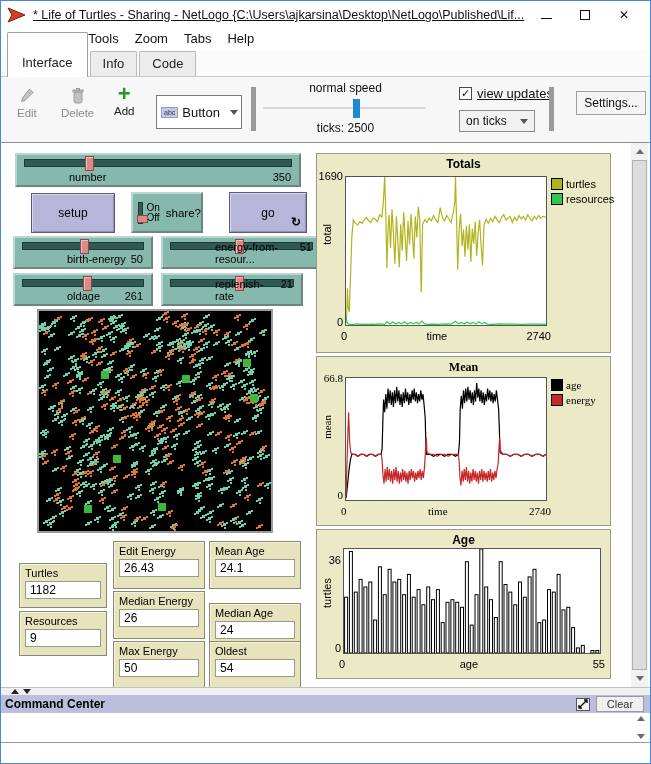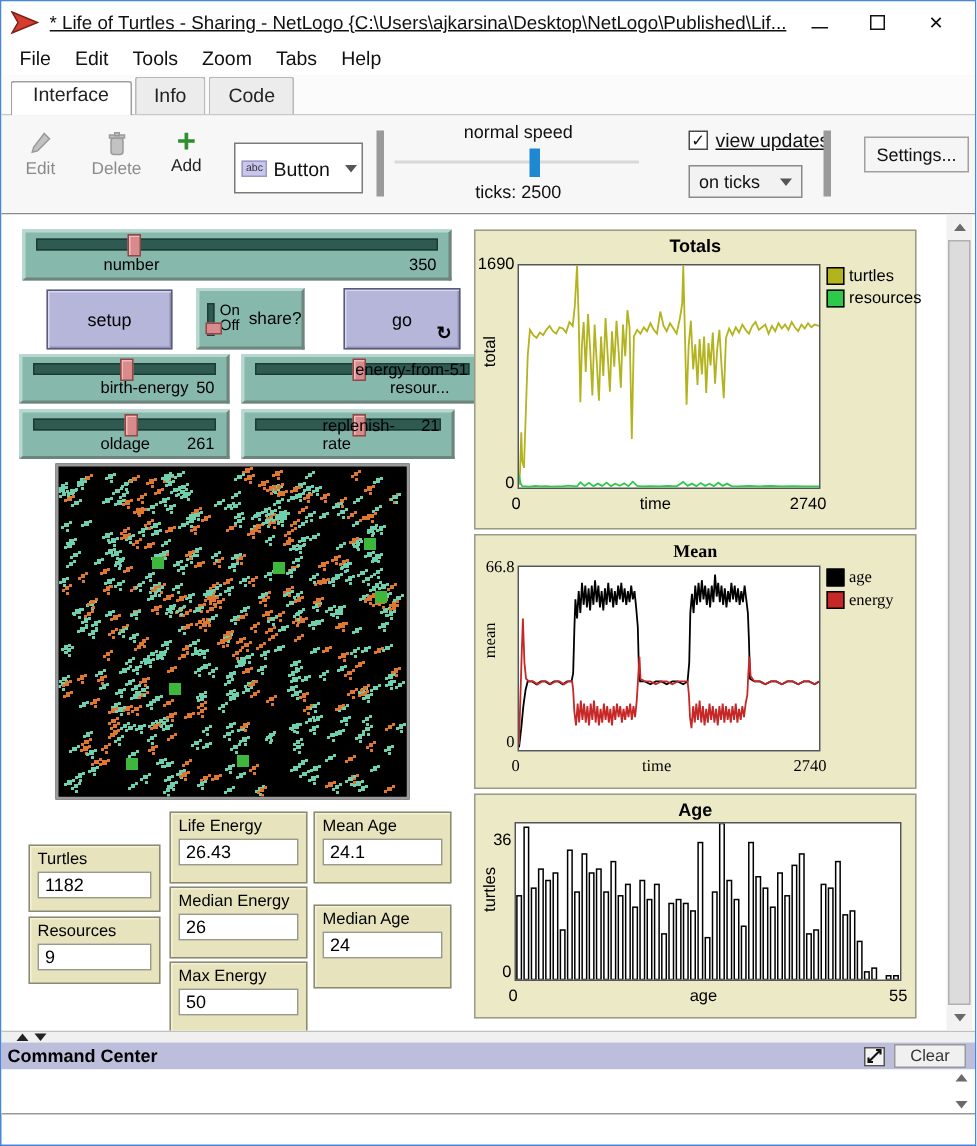--- a/index.html
+++ b/index.html
@@ -13,21 +13,21 @@
   .winbtns{display:flex;gap:28px;margin-right:14px;align-items:center;}
   .wb{width:12px;height:12px;display:flex;align-items:center;justify-content:center;color:#111;font-size:12px;}
   .wb.min{border-bottom:1px solid #111;height:7px;width:11px;}
   .wb.max{border:1px solid #111;width:10px;height:10px;}
   
   .menubar{height:21px;display:flex;align-items:flex-start;padding-left:4px;background:#fff;flex:0 0 21px;}
   .menu-item{font-size:13px;color:#111;padding:2px 8px;}
   
   .tabbar{height:27px;background:#fbfbfb;display:flex;align-items:flex-end;padding-left:6px;border-bottom:1px solid #c8c8c8;flex:0 0 27px;}
   .tab{font-size:13px;color:#222;padding:4px 12px 5px;border:1px solid #b9b9b9;border-bottom:none;background:#ececec;margin-right:2px;border-radius:2px 2px 0 0;}
-  .tab.active{background:#fff;padding:0 14px 7px;position:relative;top:1px;border-color:#a0a0a0;}
+  .tab.active{background:#fff;padding:22px 14px 7px;position:relative;top:1px;border-color:#a0a0a0;}
   
   .toolbar{height:66px;background:#f7f7f7;border-bottom:1px solid #8c8c8c;position:relative;flex:0 0 66px;}
   .tool{position:absolute;display:flex;flex-direction:column;align-items:center;gap:2px;}
   .tool .lbl{font-size:11.5px;color:#8a8a8a;}
   .tool .lbl.en{color:#222;}
   .combo{position:absolute;display:flex;align-items:center;background:#fff;border:1px solid #7a7a7a;height:26px;padding:16px 4px;}
   .abc-chip{background:#c7c7ee;border:1px solid #9a9ac0;font-size:7px;padding:1px 2px;margin-right:4px;color:#333;}
   .combo .ctext{font-size:13px;color:#111;margin-right:10px;}
   .sep{position:absolute;width:5px;height:44px;background:#9a9a9a;top:10px;}
   .spd-lbl{position:absolute;font-size:12px;color:#111;text-align:center;}
@@ -197,21 +197,21 @@
     </div>
 
     <div class="nl-slider" style="left:12px;top:93px;width:140px;height:33px;">
       <div class="channel"></div>
       <div class="thumb" style="left:48%;"></div>
       <div class="srow">
         <span>birth-energy</span>
         <span>50</span>
       </div>
     </div>
-    <div class="nl-slider" style="left:160px;top:93px;width:161px;height:33px;text-align:right;">
+    <div class="nl-slider" style="left:160px;top:93px;width:161px;height:33px;">
       <div class="channel"></div>
       <div class="thumb" style="left:46%;"></div>
       <div class="srow">
         <span>energy-from-resour...</span>
         <span>51</span>
       </div>
     </div>
     <div class="nl-slider" style="left:12px;top:130px;width:140px;height:33px;">
       <div class="channel"></div>
       <div class="thumb" style="left:50%;"></div>
@@ -2010,38 +2010,42 @@
 
     <div class="mon" style="left:18px;top:420px;width:88px;height:45px;">
       <div class="mlabel">Turtles</div>
       <div class="mvalue">1182</div>
     </div>
     <div class="mon" style="left:18px;top:468px;width:88px;height:45px;">
       <div class="mlabel">Resources</div>
       <div class="mvalue">9</div>
     </div>
     <div class="mon" style="left:112px;top:398px;width:92px;height:48px;">
-      <div class="mlabel">Life Energy</div>
+      <div class="mlabel">Edit Energy</div>
       <div class="mvalue">26.43</div>
     </div>
     <div class="mon" style="left:208px;top:398px;width:92px;height:48px;">
       <div class="mlabel">Mean Age</div>
       <div class="mvalue">24.1</div>
     </div>
     <div class="mon" style="left:112px;top:448px;width:92px;height:48px;">
       <div class="mlabel">Median Energy</div>
       <div class="mvalue">26</div>
     </div>
     <div class="mon" style="left:208px;top:460px;width:92px;height:56px;">
       <div class="mlabel">Median Age</div>
       <div class="mvalue">24</div>
     </div>
     <div class="mon" style="left:112px;top:498px;width:92px;height:48px;">
       <div class="mlabel">Max Energy</div>
       <div class="mvalue">50</div>
+    </div>
+    <div class="mon" style="left:208px;top:498px;width:92px;height:48px;">
+      <div class="mlabel">Oldest</div>
+      <div class="mvalue">54</div>
     </div>
 
     <div class="panel" style="left:315px;top:10px;width:295px;height:200px;">
       <div class="ptitle">Totals</div>
       <div class="ytick" style="left:0;top:16px;width:26px;text-align:right;">1690</div>
       <div class="ytick" style="left:0;top:162px;width:26px;text-align:right;">0</div>
       <div class="ylab" style="left:4px;top:70px;">total</div>
       <div class="plot" style="left:28px;top:22px;width:202px;height:150px;">
         <svg width="200" height="148">
             <polyline points="0.0,146.2 0.7,137.5 1.5,111.2 2.2,130.5 3.3,134.9 4.4,102.5 5.8,60.4 7.3,42.9 9.5,46.4 11.7,48.2 13.9,44.7 16.1,46.4 18.2,42.9 20.4,40.3 22.6,43.8 24.8,45.5 27.0,41.2 29.2,42.0 31.4,44.7 33.6,37.7 35.8,40.3 37.2,27.1 38.7,0.0 39.8,35.9 40.9,91.1 42.0,52.5 43.1,37.7 44.5,70.9 46.0,32.4 47.4,55.2 48.9,86.7 50.4,39.4 51.8,63.9 53.3,90.2 54.7,47.3 56.2,73.6 57.7,35.0 59.1,59.6 60.6,84.1 62.0,43.8 63.5,67.4 65.0,36.8 66.4,56.9 67.9,81.4 69.3,39.4 70.8,60.4 72.3,29.8 73.7,41.2 75.2,115.6 76.6,47.3 78.8,42.9 81.0,45.5 83.2,41.2 85.4,43.8 87.6,38.5 89.8,42.9 92.0,45.5 94.2,30.7 96.4,40.3 98.5,43.8 100.7,38.5 102.9,42.0 105.1,45.5 107.3,35.0 108.8,25.4 109.5,0.0 110.6,44.7 111.7,92.8 113.1,53.4 114.6,36.8 116.1,69.2 117.5,52.5 119.0,79.7 120.4,49.0 121.9,72.7 123.4,47.3 124.8,84.9 126.3,51.7 127.7,66.6 129.2,44.7 130.7,78.8 132.1,56.0 133.6,42.9 135.0,66.6 136.5,88.4 138.0,48.2 140.1,42.0 142.3,46.4 144.5,41.2 146.7,44.7 148.9,39.4 151.1,42.9 153.3,45.5 155.5,40.3 157.7,37.7 159.9,42.9 162.0,41.2 164.2,39.4 166.4,45.5 168.6,40.3 170.8,43.8 173.0,38.5 175.2,42.0 177.4,39.4 179.6,42.9 181.8,37.7 183.9,41.2 186.1,43.8 188.3,39.4 190.5,42.0 192.7,38.5 194.9,41.2 197.1,39.4 200.0,40.3" fill="none" stroke="#b3b31e" stroke-width="1.2"></polyline>

